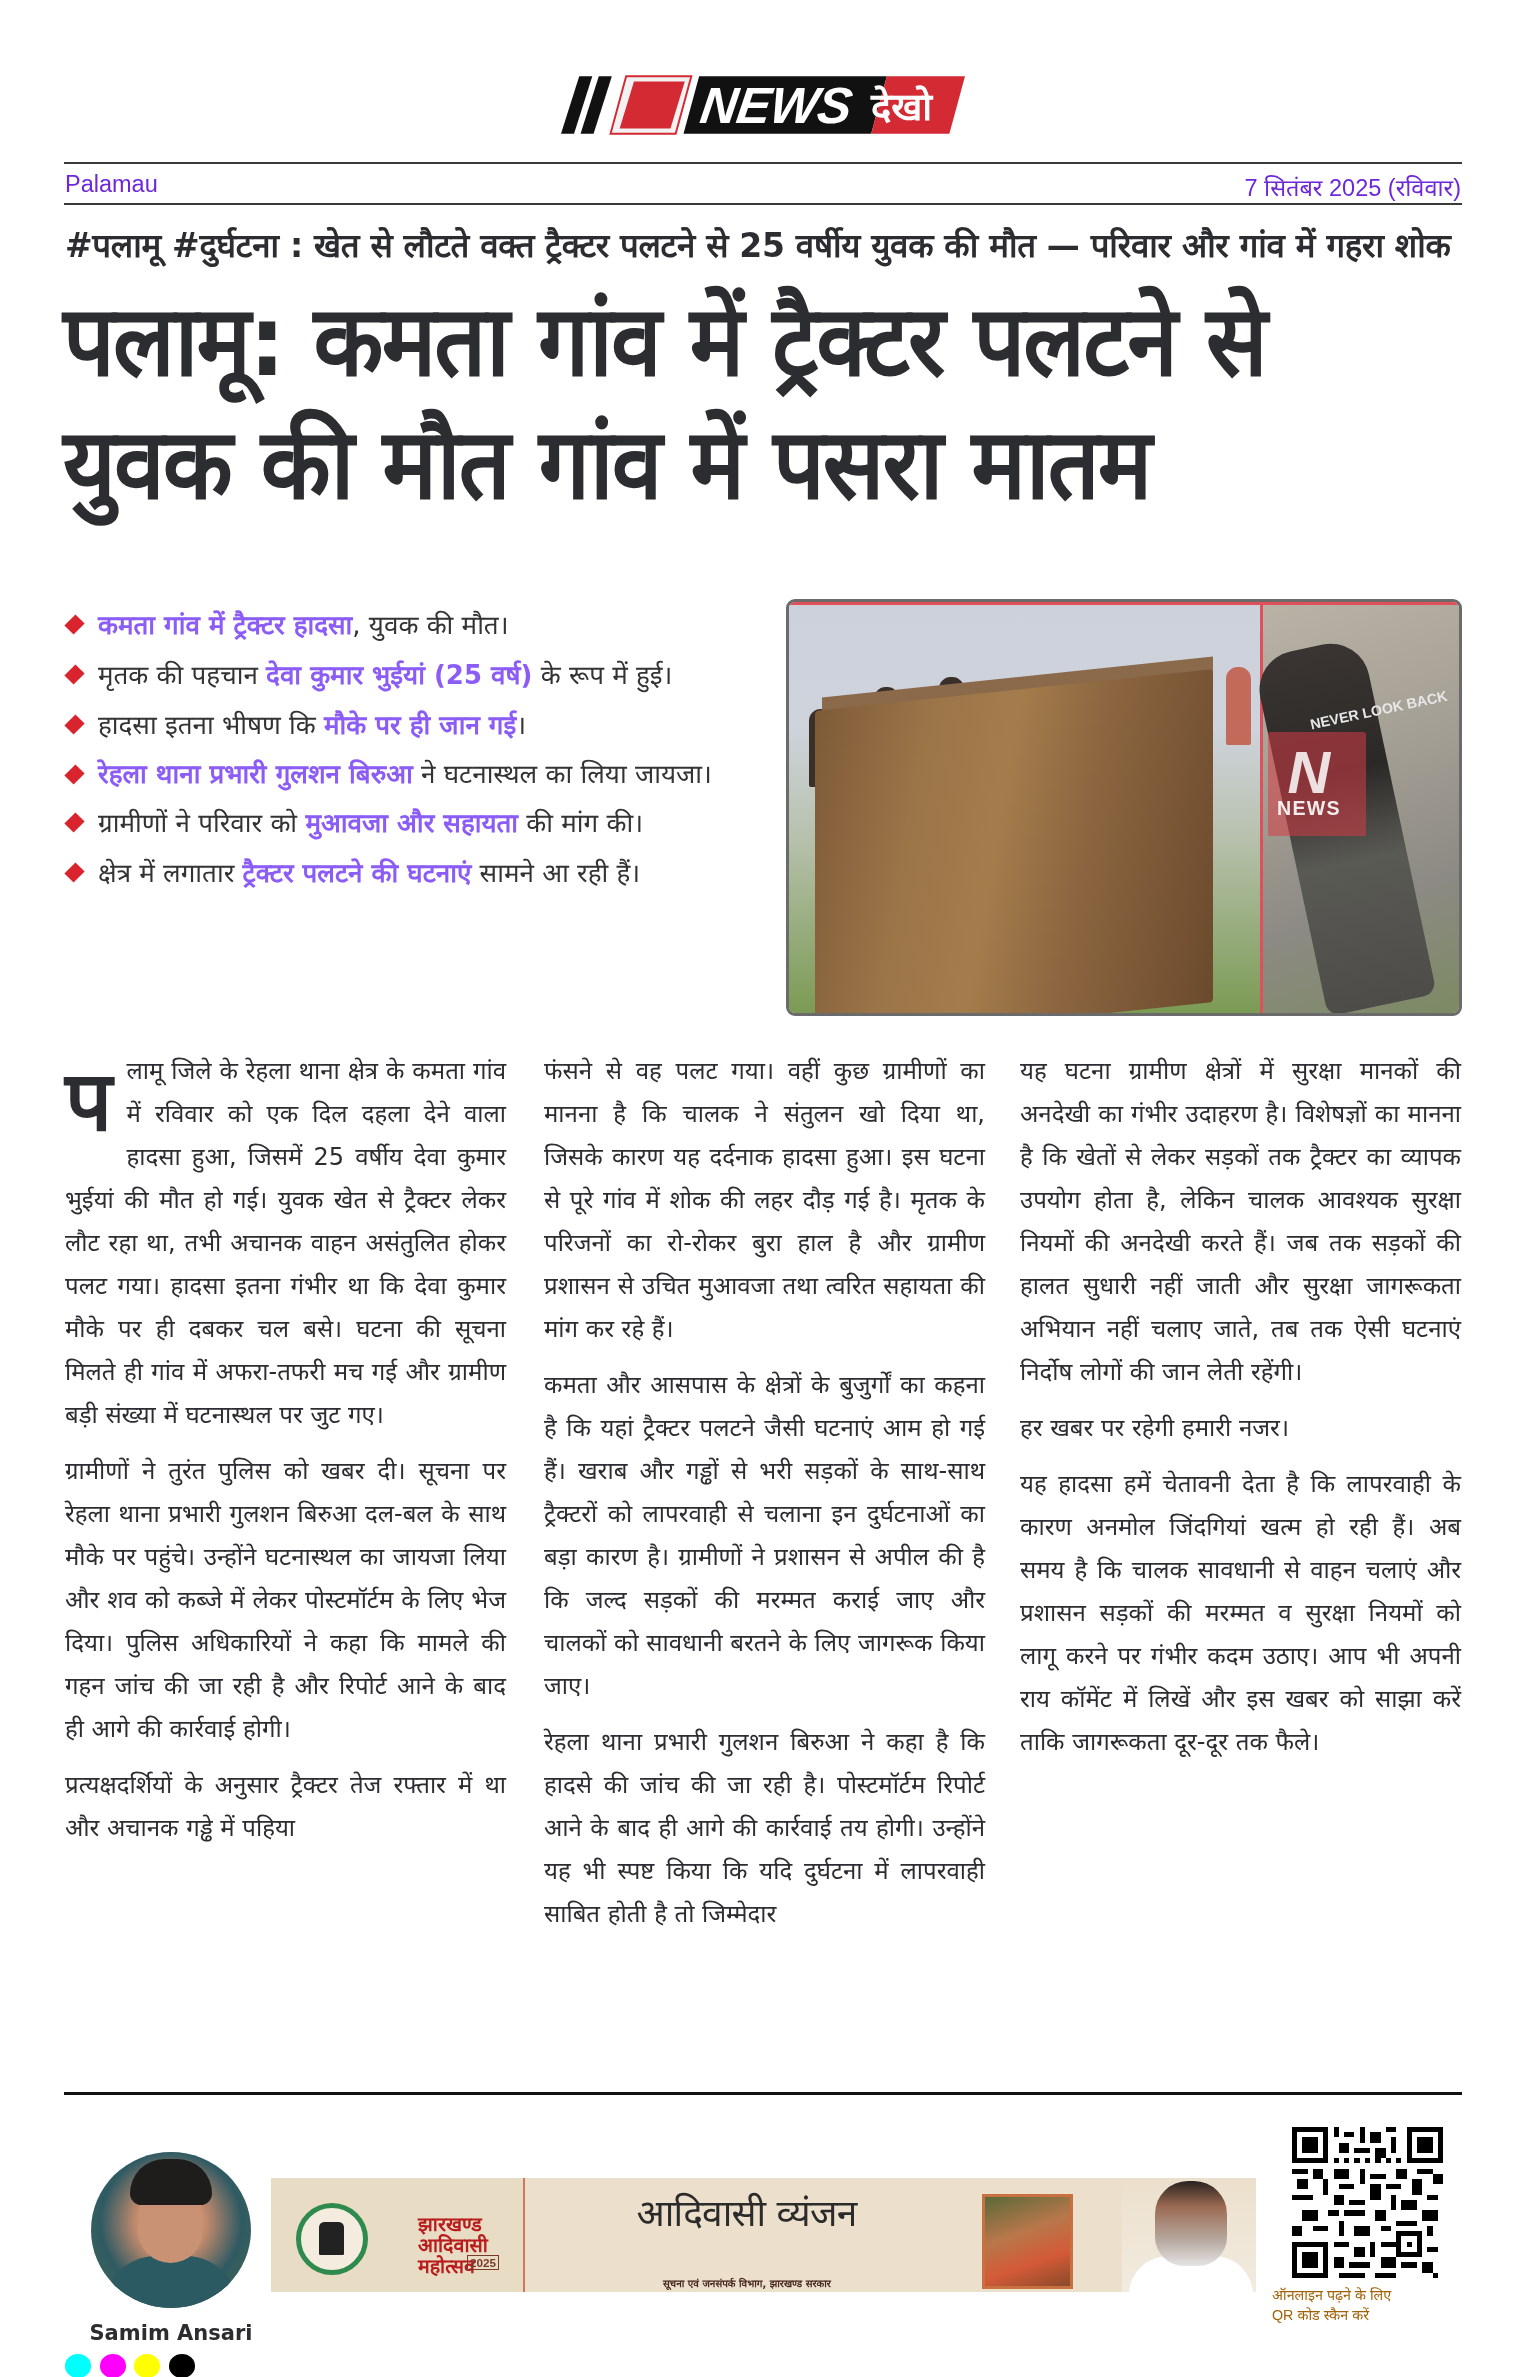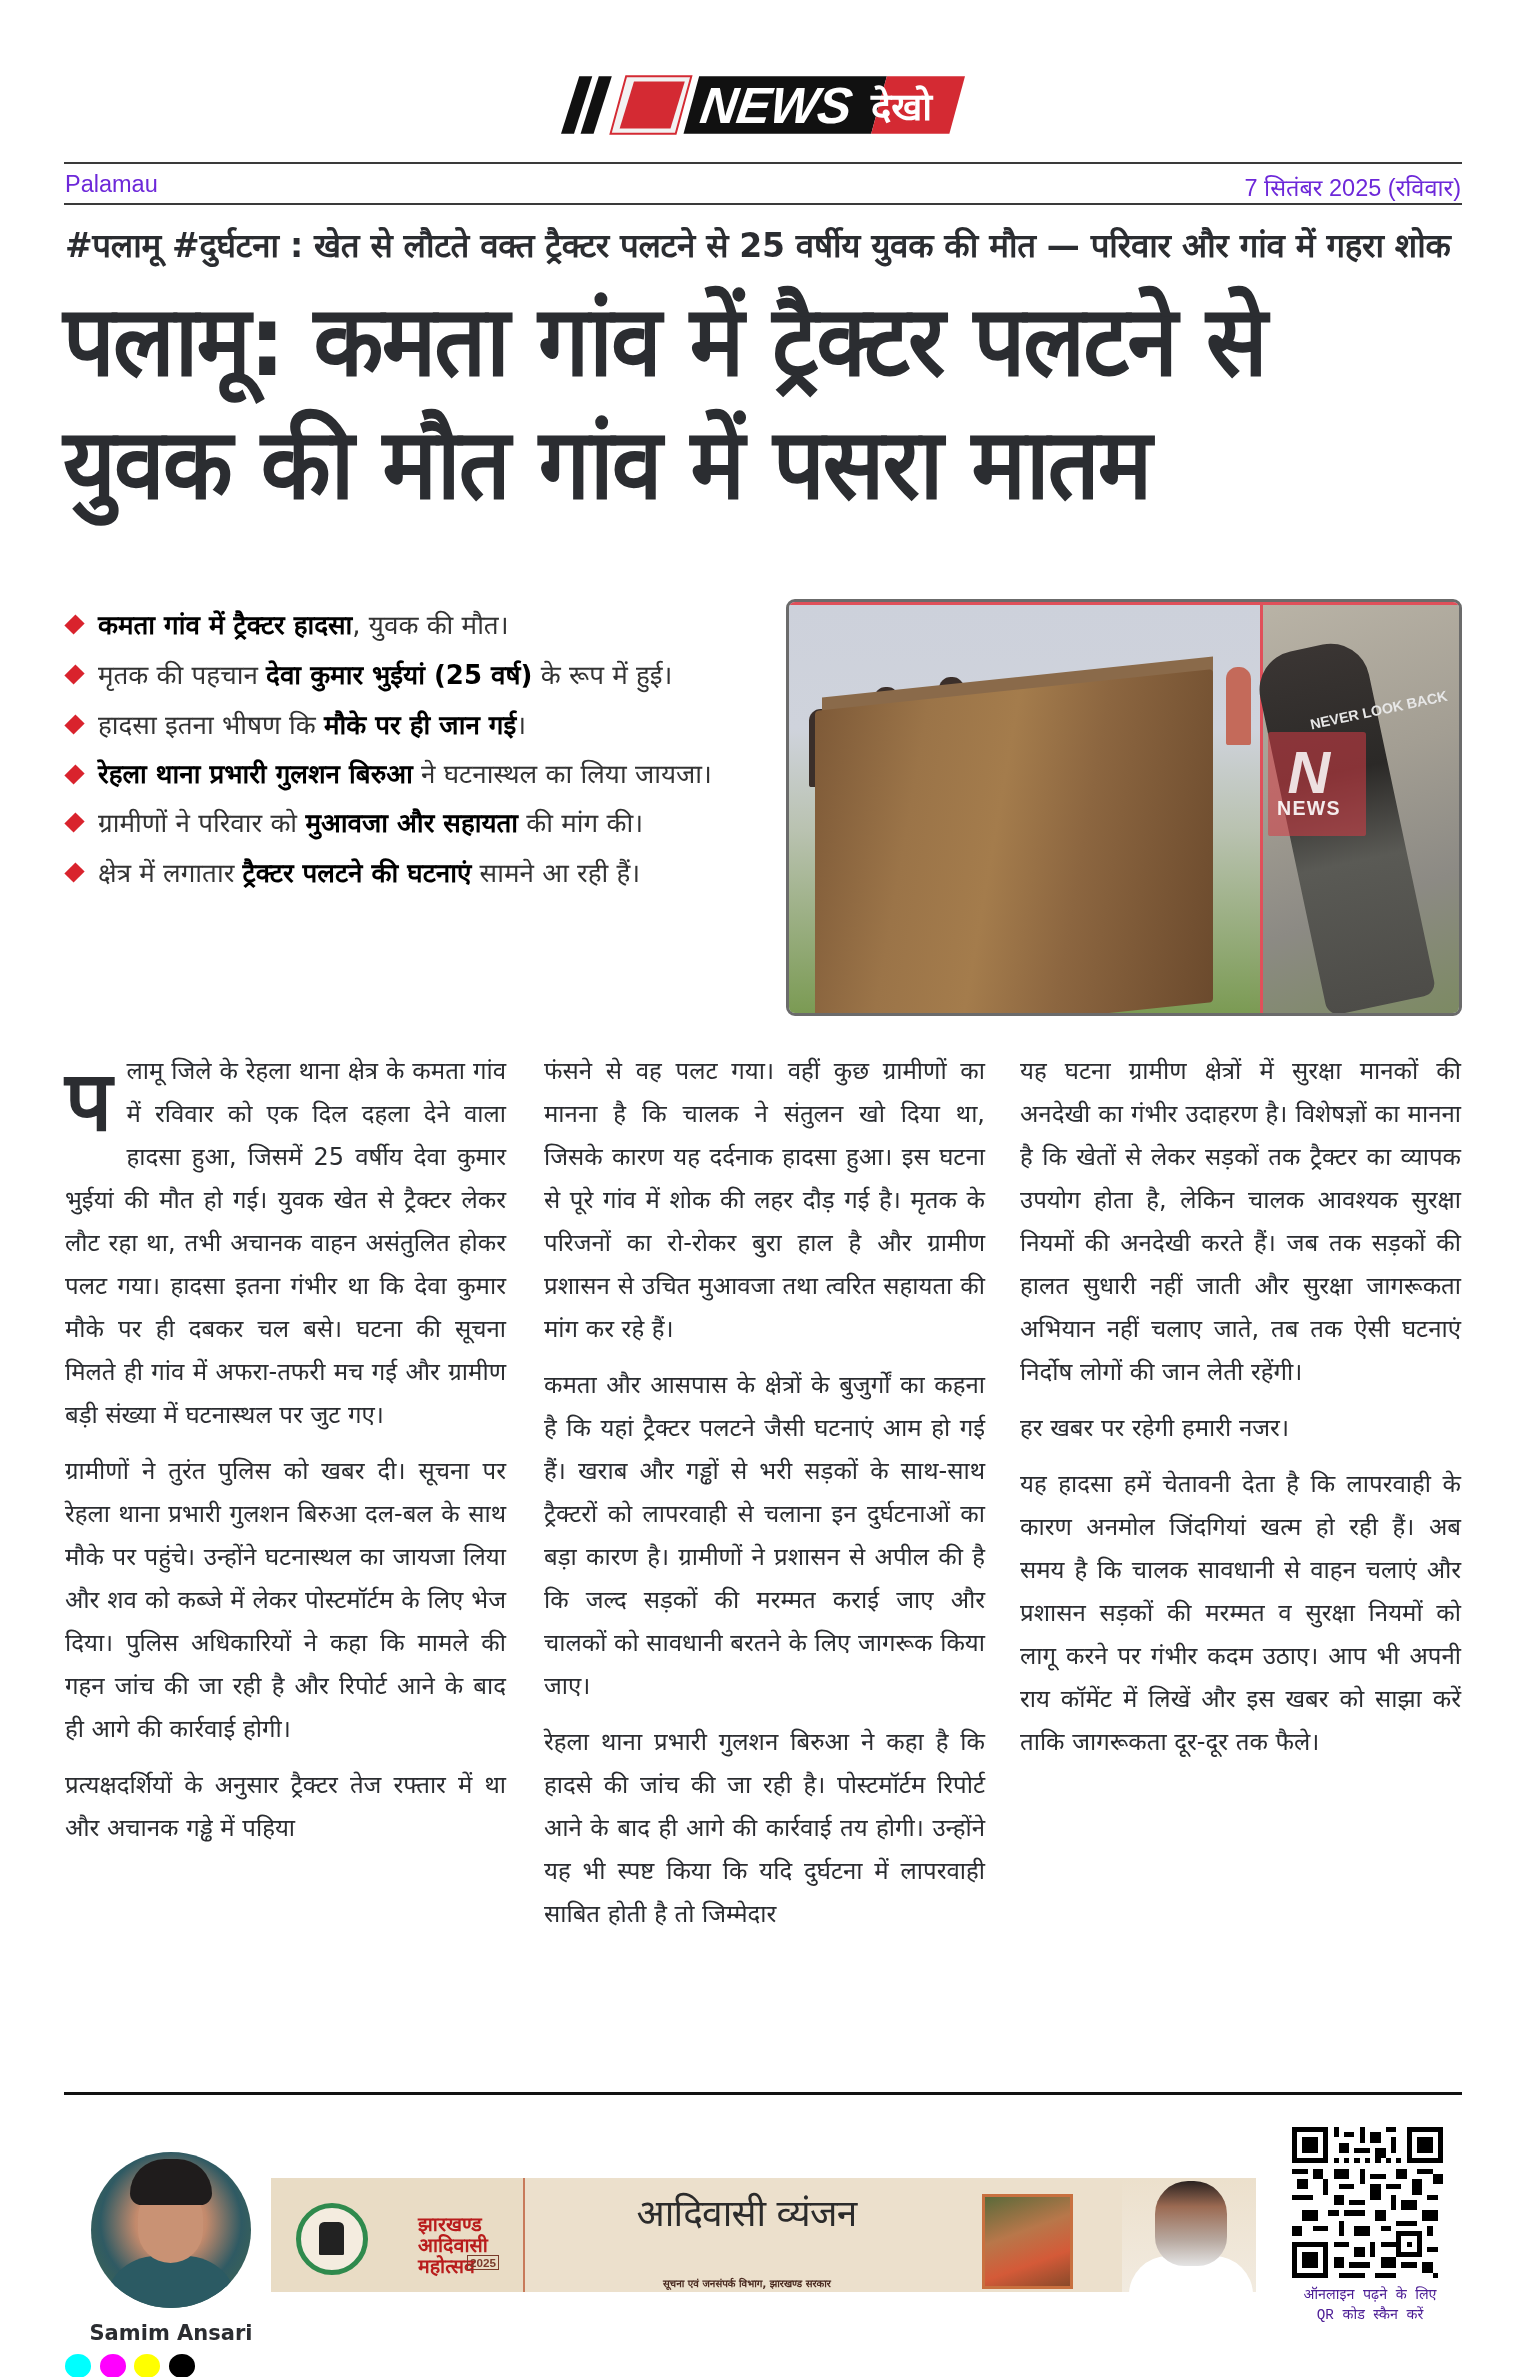--- a/index.html
+++ b/index.html
@@ -19,21 +19,21 @@
   .meta-right { right: 78px; margin-left: 28px; }
 
   
   .kicker { position: absolute; left: 65px; top: 222px; width: 1395px; font-family: "DejaVu Sans", sans-serif; font-weight: 700; font-size: 33px; color: #2b2d31; letter-spacing: -0.3px; white-space: nowrap; }
   .headline { position: absolute; left: 63px; top: 280px; width: 1408px; font-family: "DejaVu Sans", sans-serif; font-weight: 700; font-size: 98px; line-height: 123px; color: #2b2d31; letter-spacing: -2px; transform-origin: left top; transform: scaleX(0.93); }
 
   
   .highlights { position: absolute; left: 65px; top: 600px; width: 711px; list-style: none; }
   .highlights li { position: relative; padding-left: 33px; font-family: "DejaVu Sans", sans-serif; font-size: 26px; line-height: 50px; color: #333; margin-bottom: 0; }
   .highlights li .diamond { position: absolute; left: 2.6px; top: 18px; width: 13px; height: 13px; background: #d9232d; transform: rotate(45deg) scaleY(1.2); }
-  .highlights li b { font-weight: 700; color: #000000; }
+  .highlights li b { font-weight: 700; color: #8b5cf6; }
   .highlights li.two-line { line-height: 48px; }
 
   
   .photo { position: absolute; left: 786px; top: 599px; width: 676px; height: 417px; border: 3.9px solid #6b6b6b; border-radius: 9px; overflow: hidden; background: #cfd3dc; }
   .photo .redline { position: absolute; left: 0; top: 0; width: 100%; height: 2.6px; background: #e0505a; }
   .photo .left-pane { position: absolute; left: 0; top: 2.6px; width: 471px; height: 411px; background: linear-gradient(180deg, #cdd1db 0%, #cfd3dc 30%, #b9c2b0 55%, #7a9a52 100%); }
   .photo .divider { position: absolute; left: 471px; top: 0; width: 3.3px; height: 100%; background: #e0505a; }
   .photo .right-pane { position: absolute; left: 474px; top: 2.6px; width: 198px; height: 411px; background: linear-gradient(160deg, #b9b3a6 0%, #a39e93 40%, #8c8a84 70%, #7c8a62 100%); }
   .trolley { position: absolute; left: 26px; top: 85px; width: 398px; height: 333px; background: linear-gradient(100deg, #7e5a38 0%, #9b7448 25%, #a47c4c 45%, #8c6640 65%, #6b4a2d 100%); transform: skewY(-6deg); border-radius: 3.9px; }
   .trolley-top { position: absolute; left: 33px; top: 72px; width: 391px; height: 39px; background: #8a6a4a; transform: skewY(-6deg); }
@@ -71,21 +71,21 @@
   .banner .title { position: absolute; left: 293px; top: 7.8px; width: 365px; text-align: center; font-weight: 400; font-size: 37px; color: #2b2b2b; letter-spacing: -0.7px; }
   .banner .subtitle { position: absolute; left: 254px; top: 52px; width: 450px; text-align: center; font-weight: 700; font-size: 30px; color: #c0552d; letter-spacing: -1.3px; white-space: nowrap; }
   .banner .credit { position: absolute; left: 339px; top: 98px; width: 274px; text-align: center; font-weight: 700; font-size: 10px; color: #4a2a20; }
   .banner .food-img { position: absolute; left: 711px; top: 16.3px; width: 91px; height: 95px; background: linear-gradient(160deg, #5a6a3a 0%, #b8774a 40%, #d45a38 70%, #8a4a2a 100%); border: 3.3px solid #c8703f; }
   .banner .cm { position: absolute; left: 851px; top: 0; width: 134px; height: 114px; background: linear-gradient(180deg, #ece0cc 0%, #f2ebe0 100%); }
   .banner .cm .cm-face { position: absolute; left: 33px; top: 3.3px; width: 72px; height: 85px; border-radius: 33px 33px 29px 29px; background: linear-gradient(180deg, #2a2220 0%, #9b6a52 30%, #b8a9a0 70%, #e4e4e4 100%); }
   .banner .cm .cm-body { position: absolute; left: 6.5px; top: 78px; width: 124px; height: 39px; background: #ffffff; border-radius: 39px 39px 0 0; }
 
   .qr { position: absolute; left: 1292px; top: 2127px; width: 151px; height: 151px; }
   .qr svg { width: 100%; height: 100%; display: block; }
-  .qr-caption { position: absolute; left: 1272px; top: 2286px; width: 196px; text-align: center; font-family: Liberation Mono, monospace; font-size: 14.3px; line-height: 19.6px; color: #4c1d95; }
+  .qr-caption { position: absolute; left: 1272px; top: 2286px; width: 196px; font-family: Liberation Sans, sans-serif; font-size: 14.3px; line-height: 19.6px; color: #a16207; }
 </style>
 </head>
 <body>
 
 <div class="logo">
   <svg viewBox="0 0 620 92">
     <polygon points="28,2 48,2 20,90 0,90" fill="#111"></polygon>
     <polygon points="58,2 78,2 50,90 30,90" fill="#111"></polygon>
     <polygon points="100,2 200,2 176,90 76,90" fill="#f2f2f2" stroke="#d42a33" stroke-width="3"></polygon>
     <polygon points="112,10 190,10 168,82 90,82" fill="#d42a33"></polygon>

